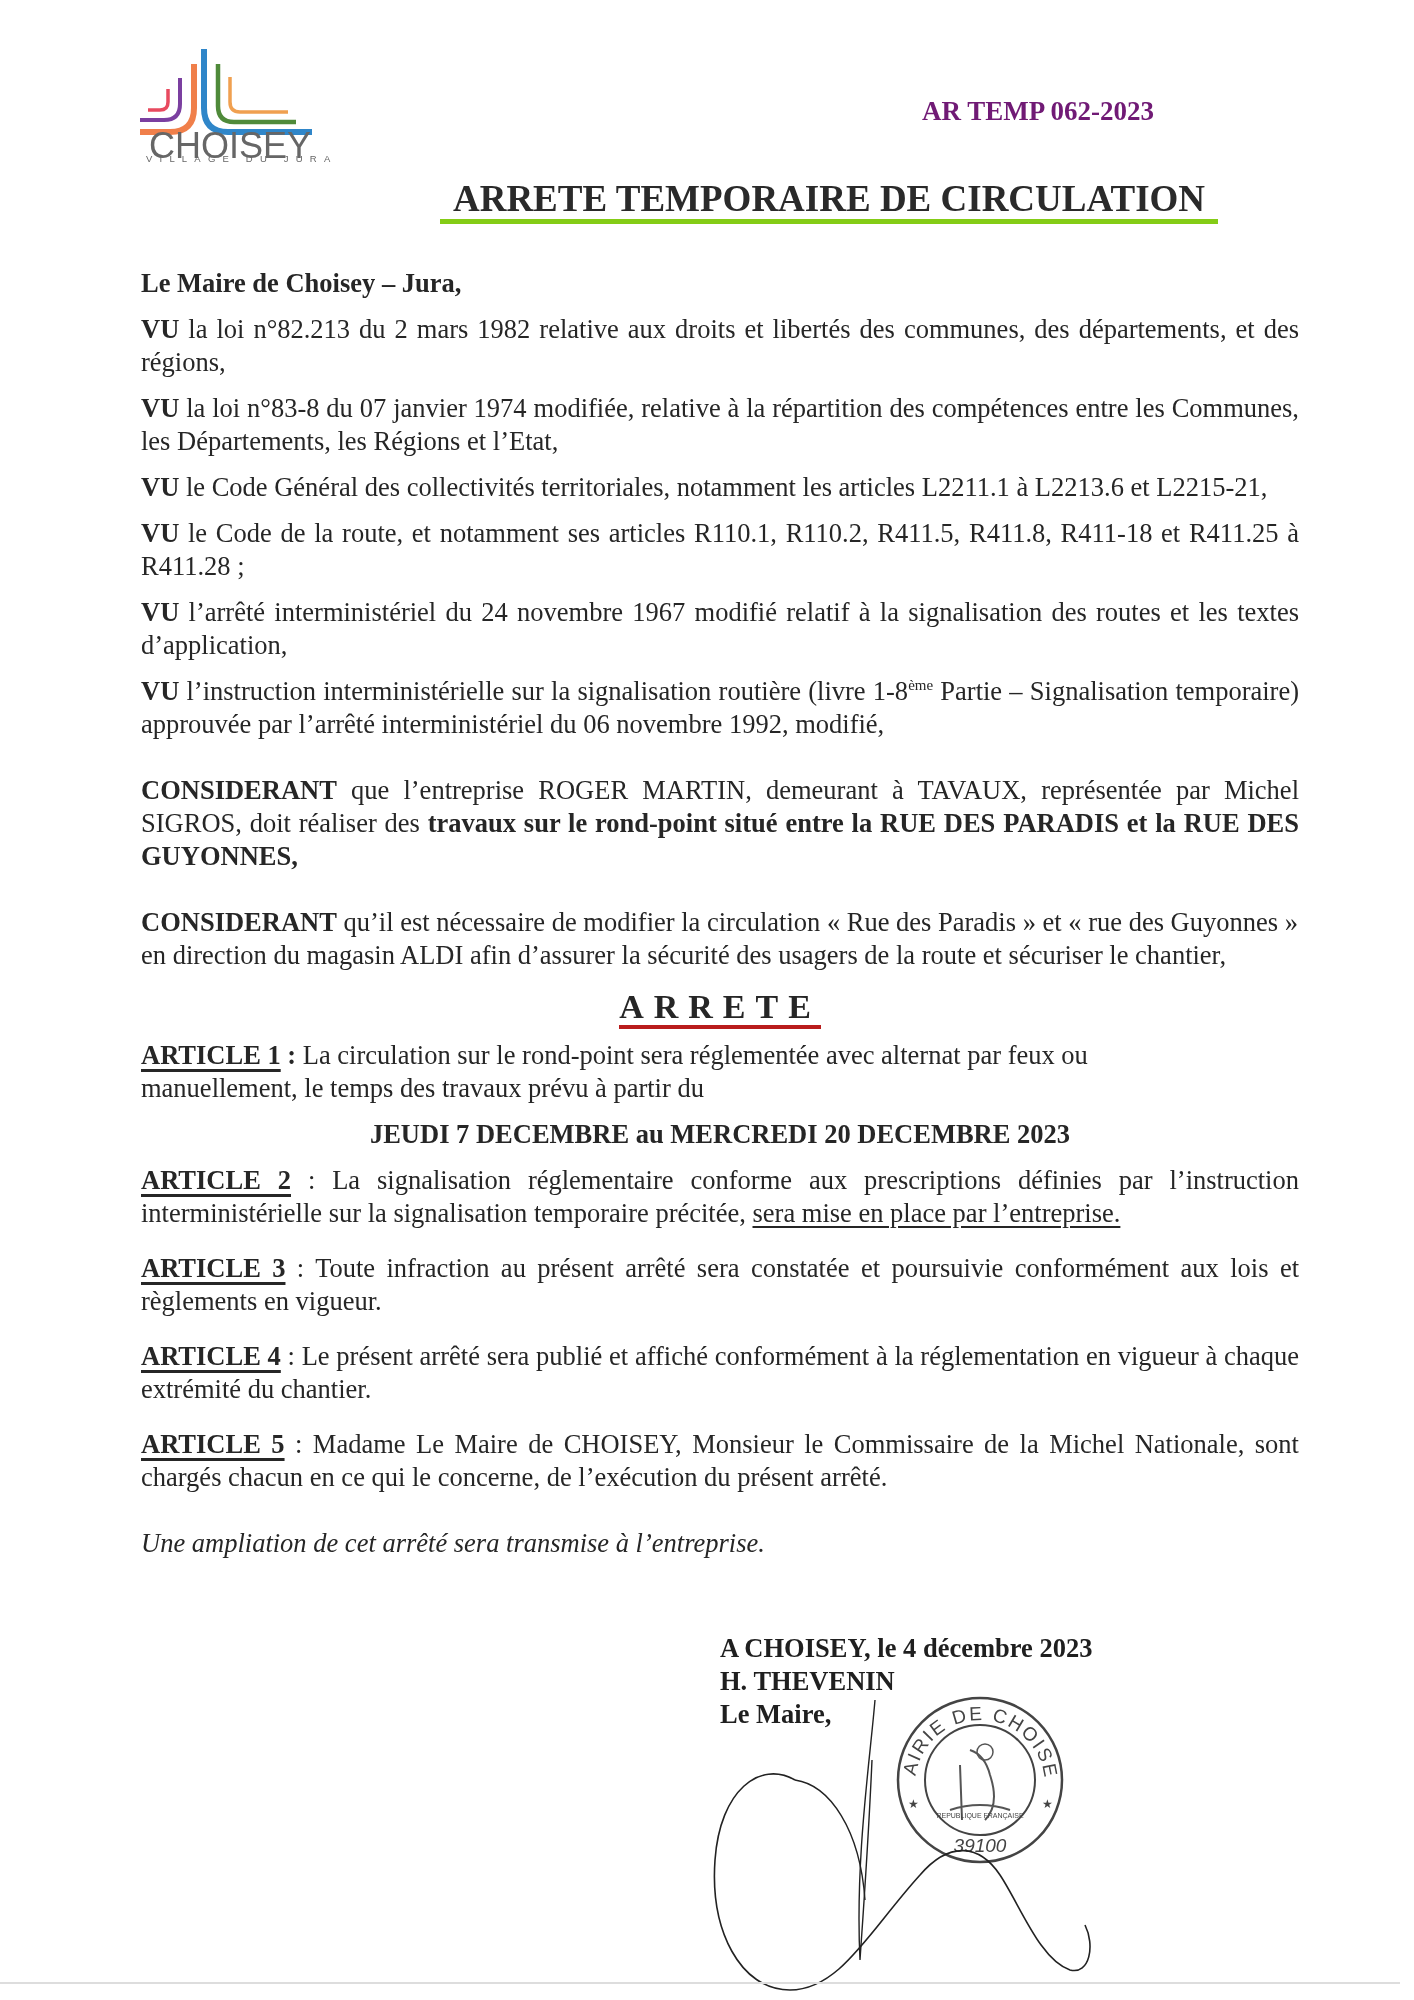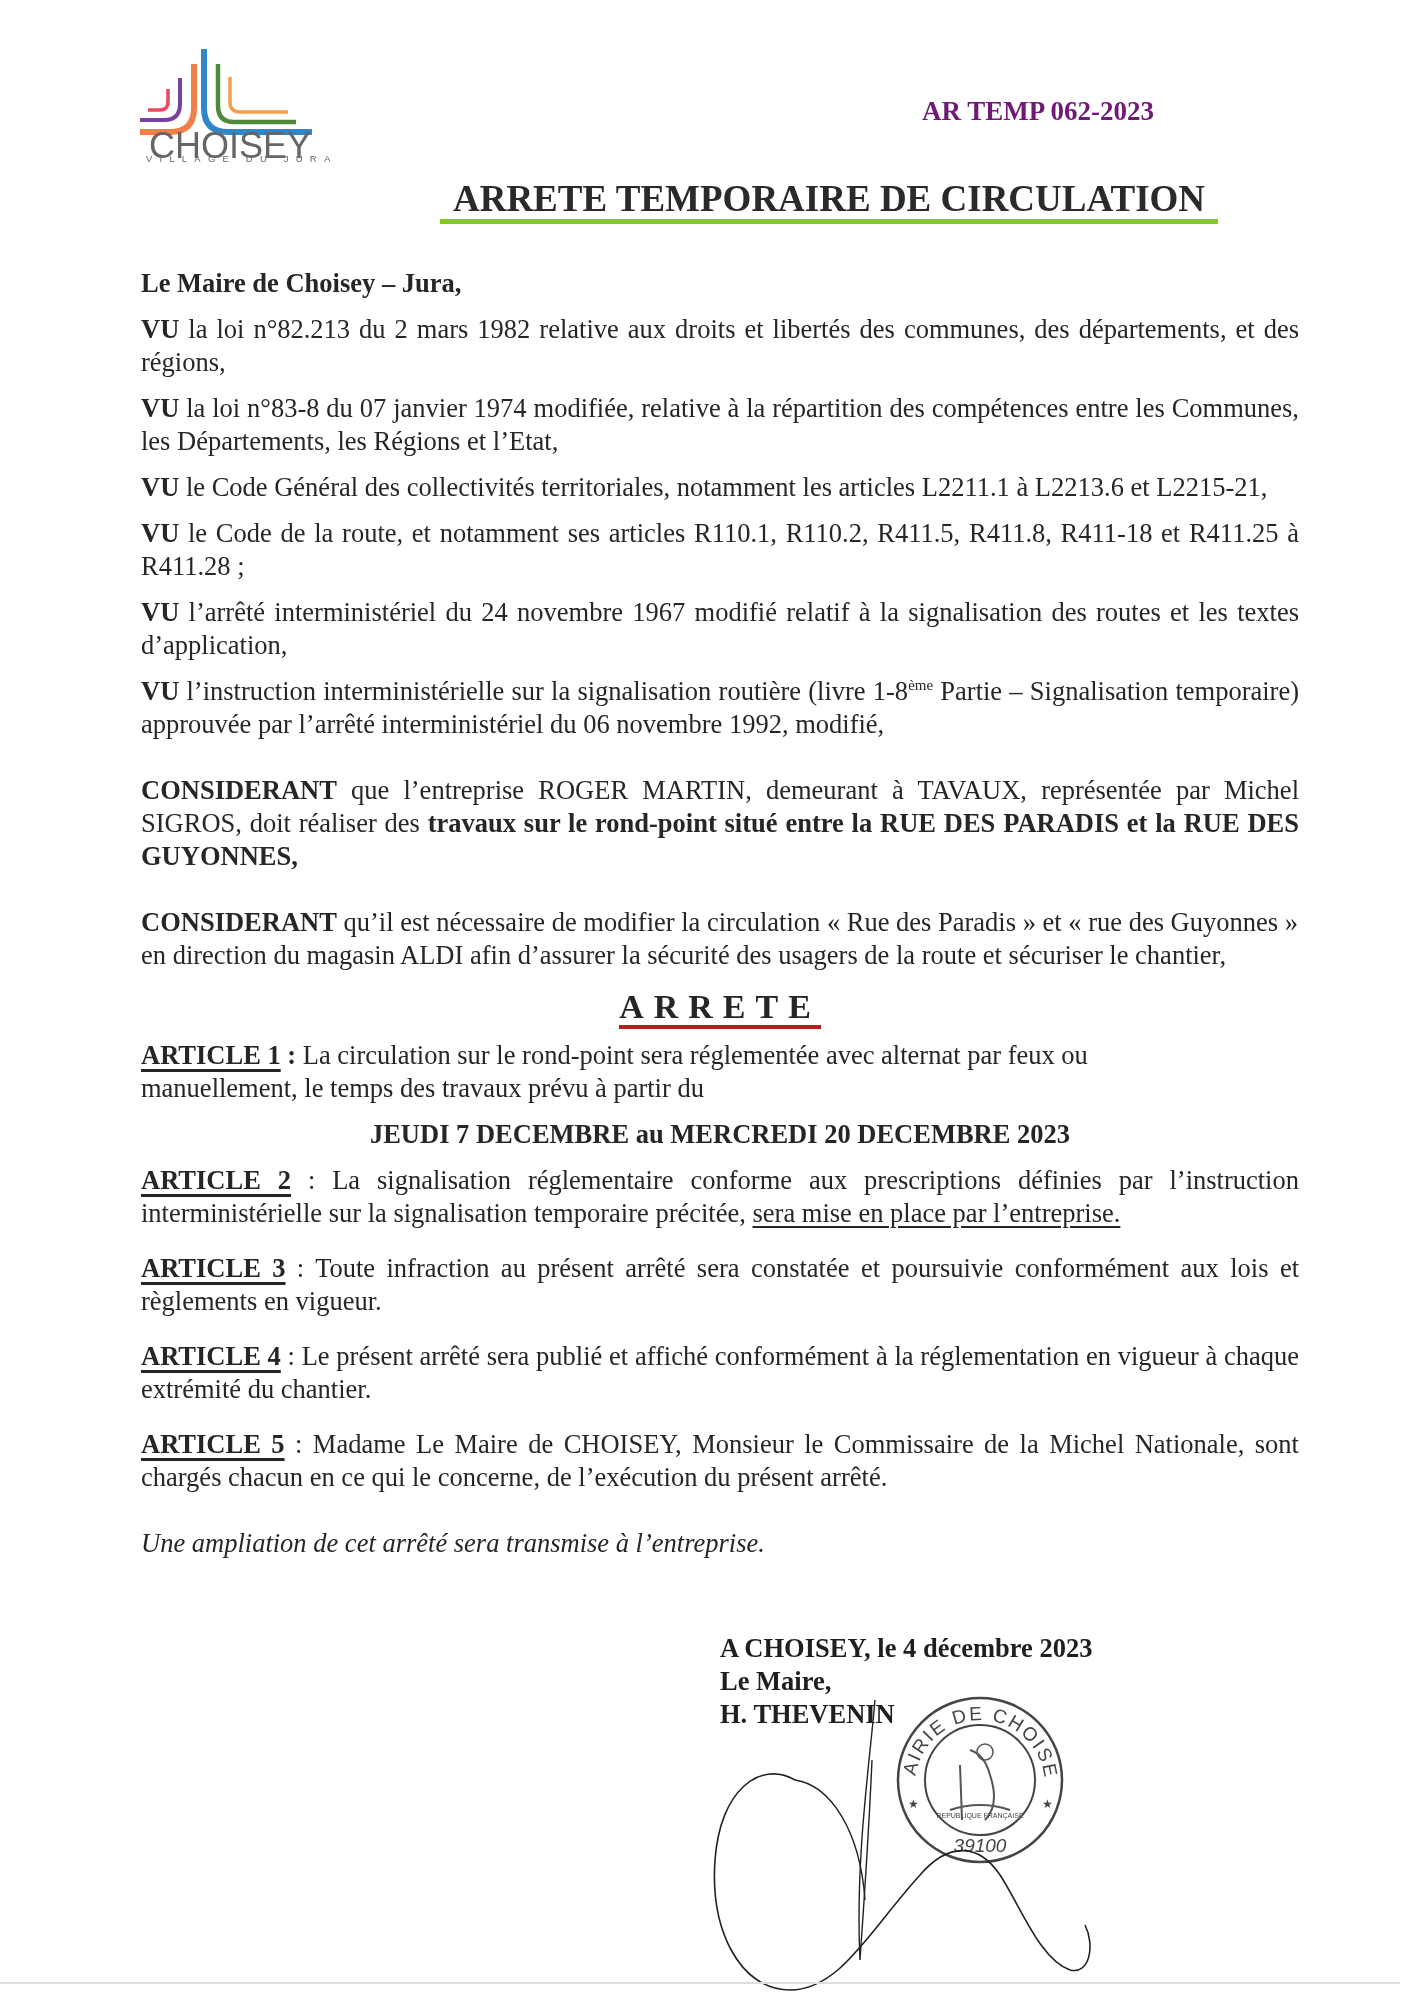--- a/index.html
+++ b/index.html
@@ -76,22 +76,22 @@
 
   <p class="just mt-mid"><b class="u">ARTICLE 4</b><span> : </span><span>Le présent arrêté sera publié et affiché conformément à la réglementation en vigueur à chaque extrémité du chantier.</span></p>
 
   <p class="just mt-mid"><b class="u">ARTICLE 5</b><span> : </span><span>Madame Le Maire de CHOISEY, Monsieur le Commissaire de la Michel Nationale, sont chargés chacun en ce qui le concerne, de l’exécution du présent arrêté.</span></p>
 
   <p class="italic mt-big">Une ampliation de cet arrêté sera transmise à l’entreprise.</p>
 </div>
 
 <div class="abs sig">
   <p>A CHOISEY, le 4 décembre 2023</p>
+  <p>H. THEVENIN</p>
   <p>Le Maire,</p>
-  <p>H. THEVENIN</p>
 </div>
 
 <svg class="abs stamp" viewBox="0 0 180 180">
   <defs>
     <path id="arcTop" d="M25 95 A65 65 0 0 1 155 95"></path>
   </defs>
   <circle cx="90" cy="90" r="82" fill="none" stroke="#444" stroke-width="2.5"></circle>
   <circle cx="90" cy="90" r="55" fill="none" stroke="#444" stroke-width="2"></circle>
   <text font-family="Liberation Sans, sans-serif" font-size="19" fill="#444" letter-spacing="2">
     <textPath href="#arcTop" startOffset="50%" text-anchor="middle">MAIRIE DE CHOISEY</textPath>

